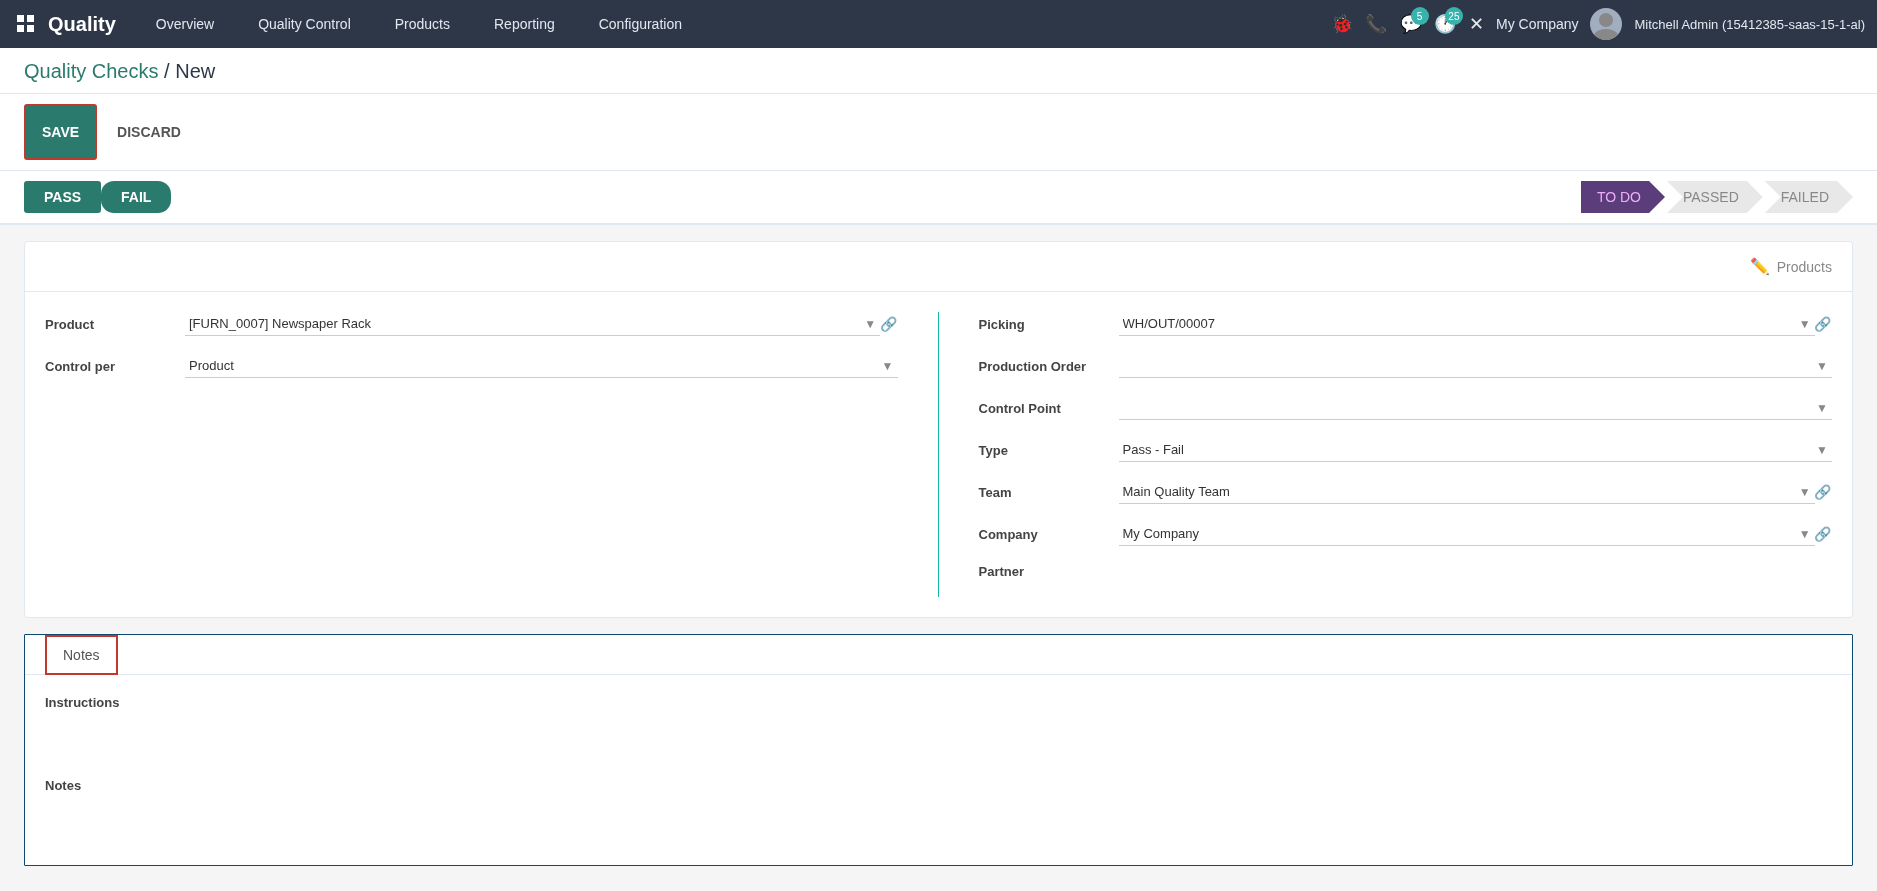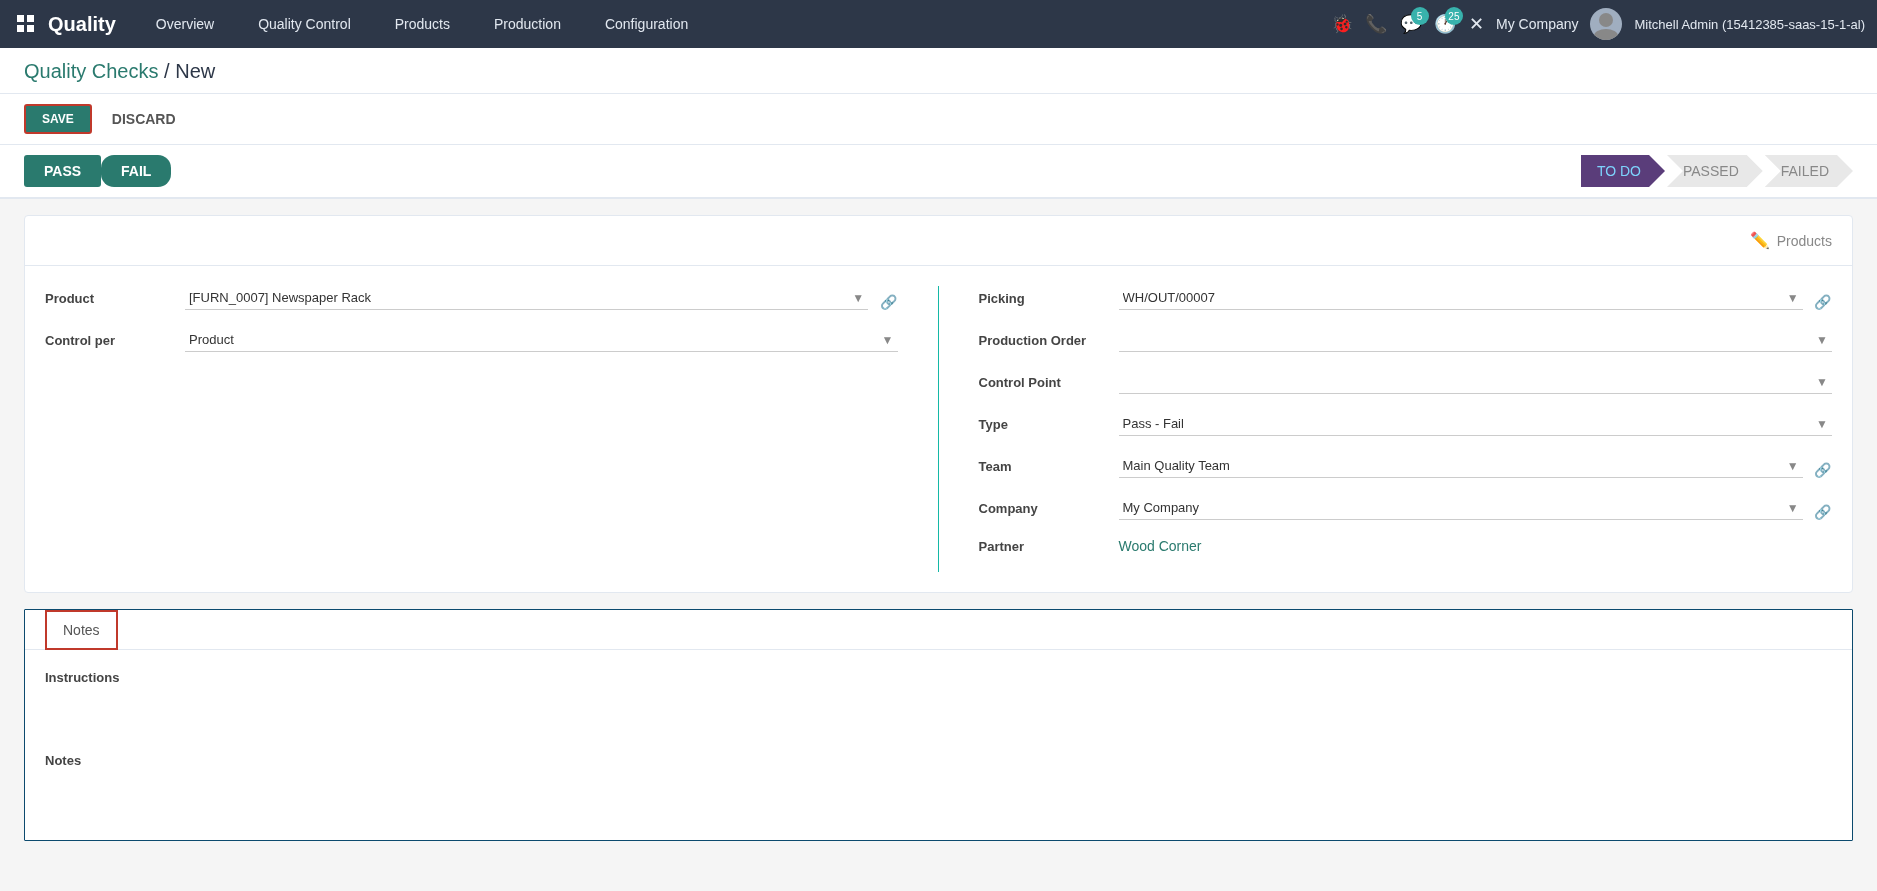--- a/index.html
+++ b/index.html
@@ -64,22 +64,22 @@
       align-items: center;
       gap: 8px;
       padding: 10px 24px;
       background: #fff;
       border-bottom: 1px solid #e2e8f0;
     }
     .btn-save {
       background: #2a7a6e;
       color: #fff;
       border: 2px solid #c0392b;
-      padding: 6px 16px;
-      font-size: 12px;
+      padding: 18px 16px;
+      font-size: 14px;
       font-weight: bold;
       cursor: pointer;
       border-radius: 3px;
     }
     .btn-discard {
       background: transparent;
       color: #555;
       border: none;
       padding: 6px 12px;
       font-size: 14px;
@@ -125,21 +125,21 @@
       cursor: pointer;
       color: #888;
       background: #e8e8e8;
       clip-path: polygon(0 0, calc(100% - 16px) 0, 100% 50%, calc(100% - 16px) 100%, 0 100%, 16px 50%);
     }
     .pipeline-step:first-child {
       clip-path: polygon(0 0, calc(100% - 16px) 0, 100% 50%, calc(100% - 16px) 100%, 0 100%);
     }
     .pipeline-step.active {
       background: #5a3d7a;
-      color: #7dd3fc;
+      color: #f0abfc;
     }
     .pipeline-step + .pipeline-step { margin-left: 2px; }
 
     
     .main-content { padding: 16px 24px; }
 
     .form-card {
       background: #fff;
       border: 1px solid #e2e8f0;
       border-radius: 4px;
@@ -183,22 +183,22 @@
     }
     .field-label {
       min-width: 140px;
       font-weight: bold;
       color: #444;
       font-size: 13px;
     }
     .field-value {
       flex: 1;
       display: flex;
-      align-items: flex-end;
-      gap: 12px;
+      align-items: center;
+      gap: 0;
     }
     .field-input {
       border: none;
       border-bottom: 1px solid #ccc;
       padding: 4px 4px;
       font-size: 13px;
       width: 100%;
       outline: none;
       color: #333;
     }
@@ -289,21 +289,21 @@
         <rect x="0" y="10" width="7" height="7"></rect>
           <rect x="10" y="10" width="7" height="7"></rect>
       </svg>
     </div>
     <span class="app-title">Quality</span>
   </div>
   <div class="nav-links">
     <a class="nav-link">Overview</a>
     <a class="nav-link">Quality Control</a>
     <a class="nav-link">Products</a>
-    <a class="nav-link">Production</a>
+    <a class="nav-link">Reporting</a>
     <a class="nav-link">Configuration</a>
   </div>
   <div class="nav-right">
     <div class="nav-icon" style="font-size:18px;">🐞</div>
     <div class="nav-icon" style="font-size:18px;">📞</div>
     <div class="nav-icon" style="position:relative; font-size:18px;">
       💬
       <span class="nav-badge">5</span>
     </div>
     <div class="nav-icon" style="position:relative; font-size:18px;">
@@ -461,23 +461,20 @@
                 <option>My Company</option>
               </select>
               <span class="select-arrow">▼</span>
             </div>
             <span class="ext-link">🔗</span>
           </div>
         </div>
 
         <div class="field-row">
           <span class="field-label">Partner</span>
-          <div class="field-value">
-            <span style="color:#2a7a6e; cursor:pointer;">Wood Corner</span>
-          </div>
         </div>
       </div>
     </div>
   </div>
 
   <div class="notes-section">
     <div class="notes-tab-bar">
       <div class="notes-tab">Notes</div>
     </div>
     <div class="notes-body">

